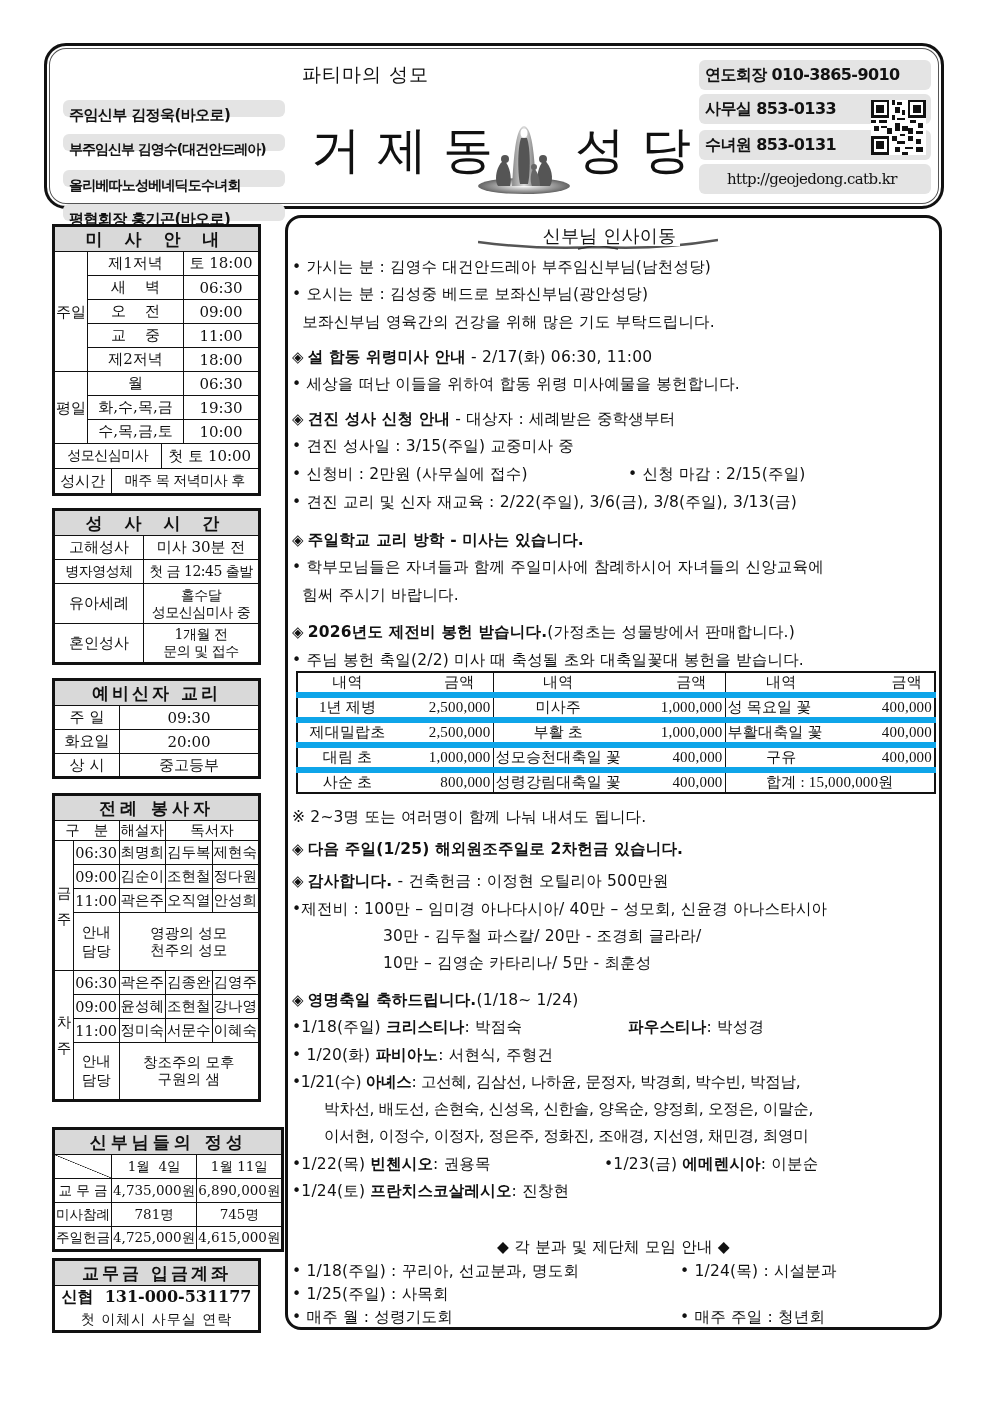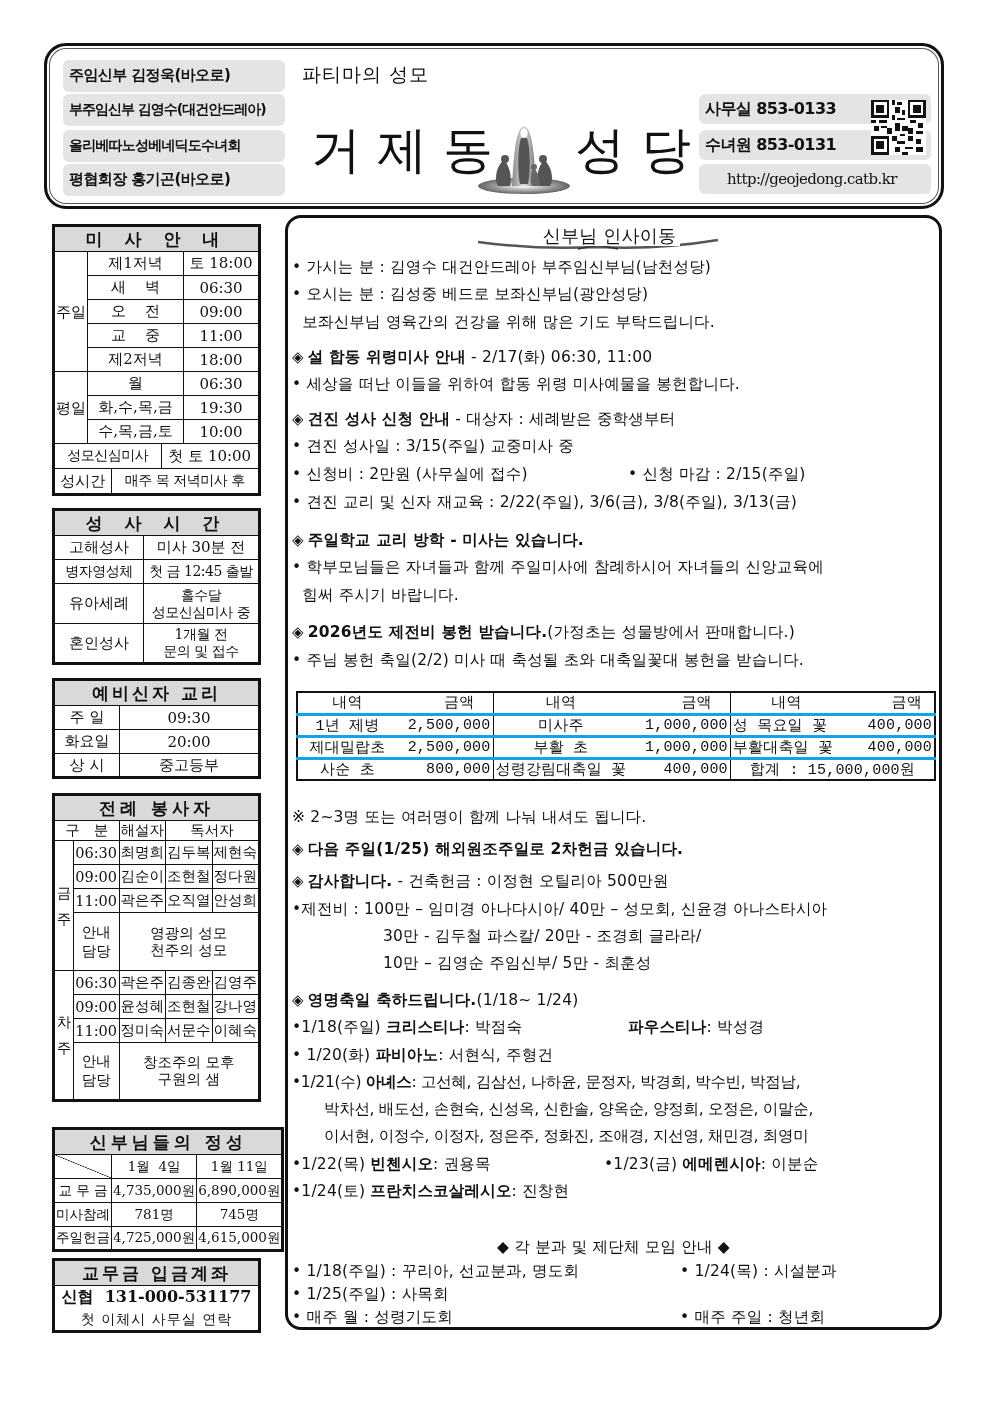--- a/index.html
+++ b/index.html
@@ -14,21 +14,21 @@
     position: absolute; left: 44px; top: 43px; width: 900px; height: 166px;
     border: 3px solid #111; border-radius: 22px;
     box-shadow: inset 0 0 0 2px #fff, inset 0 0 0 3px #555;
   }
   .hbox {
     position: absolute; background: #e4e4e4; border-radius: 6px;
     font-family: "DejaVu Sans", "Liberation Sans", sans-serif;
     font-weight: bold; font-size: 15px; line-height: 30px; padding-left: 6px;
     white-space: nowrap; letter-spacing: -0.6px;
   }
-  .hbox.l { left: 16px; width: 222px; height: 32px; }
+  .hbox.l { left: 16px; width: 222px; height: 17px; margin-top: 40px; }
   .hbox.r { left: 652px; width: 232px; height: 30px; }
   .hbox.url { font-family: "DejaVu Serif", "Liberation Serif", serif; font-weight: normal; font-size: 15px; padding-left: 28px; }
   .subtitle {
     position: absolute; left: 255px; top: 16px; font-size: 19px; letter-spacing: 1px;
   }
   .bigname {
     position: absolute; top: 74px; font-size: 50px; letter-spacing: 16px; line-height: 60px;
   }
   .logo { position: absolute; left: 427px; top: 70px; width: 100px; height: 80px; }
   .qr { position: absolute; left: 824px; top: 53px; width: 55px; height: 56px; }
@@ -56,24 +56,23 @@
   .m-title .deco {
     position: absolute; left: 190px; top: 14px; width: 240px; height: 12px;
   }
   .line { position: absolute; left: 4px; white-space: nowrap; line-height: 22px; }
   .b { font-weight: bold; }
   .diamond { font-size: 15px; margin-right: 4px; }
 
   .otable {
     position: absolute; left: 8px; top: 453px; width: 640px;
     border-collapse: collapse; border: 2px solid #111; font-size: 15px;
-    font-family: Liberation Mono, monospace;
-    margin-top: 20px;
-  }
-  .otable td { height: 22px; white-space: nowrap; border-top: 3px solid #0ea5e9; padding: 0 2px; }
+    font-family: Liberation Serif, serif;
+  }
+  .otable td { height: 22px; white-space: nowrap; border-top: 6px solid #0ea5e9; padding: 0 2px; }
   .otable td.grp { border-left: 1px solid #111; }
   .otable td.c { text-align: center; }
   .otable td.r { text-align: right; }
 </style>
 </head>
 <body>
 
 <div class="header">
   <div class="hbox l" style="top:14px">주임신부  김정욱(바오로)</div>
   <div class="hbox l" style="top:48px;font-size:14px;letter-spacing:-1px">부주임신부 김영수(대건안드레아)</div>
@@ -102,20 +101,21 @@
       <path d="M30 44 C22 50 20 64 24 70 L36 70 C38 62 36 50 30 44Z" fill="#555"></path>
       <circle cx="31" cy="43" r="4" fill="#555"></circle>
       <path d="M70 44 C78 50 80 64 76 70 L64 70 C62 62 64 50 70 44Z" fill="#555"></path>
       <circle cx="69" cy="43" r="4" fill="#555"></circle>
       <path d="M60 52 C56 56 56 66 58 70 L66 70 C66 64 64 56 60 52Z" fill="#666"></path>
       <circle cx="60" cy="51" r="3" fill="#666"></circle>
     </svg>
   </div>
   <div class="bigname" style="left:528px">성당</div>
 
+  <div class="hbox r" style="top:14px;font-size:16px">연도회장 010-3865-9010</div>
   <div class="hbox r" style="top:48px;font-size:16px">사무실 853-0133</div>
   <div class="hbox r" style="top:84px;font-size:16px">수녀원 853-0131</div>
   <div class="hbox r url" style="top:118px">http://geojedong.catb.kr</div>
 
   <div class="qr">
     <svg width="55" height="56" viewBox="0 0 21 21" shape-rendering="crispEdges">
       <rect width="21" height="21" fill="#fff"></rect>
       <g fill="#111">
         <rect x="0" y="0" width="7" height="7"></rect>
           <rect x="1" y="1" width="5" height="5" fill="#fff"></rect>
@@ -437,40 +437,48 @@
     </tr>
     <tr>
       <td class="c">제대밀랍초</td>
       <td class="r">2,500,000</td>
       <td class="c grp">부활 초</td>
       <td class="r">1,000,000</td>
       <td class="grp">부활대축일 꽃</td>
       <td class="r">400,000</td>
     </tr>
     <tr>
+      <td class="c">대림 초</td>
+      <td class="r">1,000,000</td>
+      <td class="grp">성모승천대축일 꽃</td>
+      <td class="r">400,000</td>
+      <td class="c grp">구유</td>
+      <td class="r">400,000</td>
+    </tr>
+    <tr>
       <td class="c">사순 초</td>
       <td class="r">800,000</td>
       <td class="grp">성령강림대축일 꽃</td>
       <td class="r">400,000</td>
       <td class="c grp" colspan="2">합계 : 15,000,000원</td>
     </tr>
   </tbody>
     </table>
   <div class="line" style="top:588px">※ 2~3명 또는 여러명이 함께 나눠 내셔도 됩니다.</div>
 
   <div class="line" style="top:620px">
     <span class="diamond">◈</span><span class="b">다음 주일(1/25) 해외원조주일로 2차헌금 있습니다.</span>
   </div>
 
   <div class="line" style="top:652px">
     <span class="diamond">◈</span><span class="b">감사합니다.</span><span> - 건축헌금 : 이정현 오틸리아 500만원</span>
   </div>
   <div class="line" style="top:680px">•제전비 : 100만 – 임미경 아나다시아/ 40만 – 성모회, 신윤경 아나스타시아</div>
   <div class="line" style="top:707px;left:95px">30만 - 김두철 파스칼/ 20만 - 조경희 글라라/</div>
-  <div class="line" style="top:734px;left:95px">10만 – 김영순 주임신부/ 5만 - 최훈성</div>
+  <div class="line" style="top:734px;left:95px">10만 – 김영순 카타리나/ 5만 - 최훈성</div>
 
   <div class="line" style="top:771px">
     <span class="diamond">◈</span><span class="b">영명축일 축하드립니다.</span><span>(1/18~ 1/24)</span>
   </div>
   <div class="line" style="top:798px">
     <span>•1/18(주일) </span><span class="b">크리스티나</span><span>: 박점숙</span>
   </div>
   <div class="line" style="top:798px;left:340px">
     <span class="b">파우스티나</span><span>: 박성경</span>
   </div>

